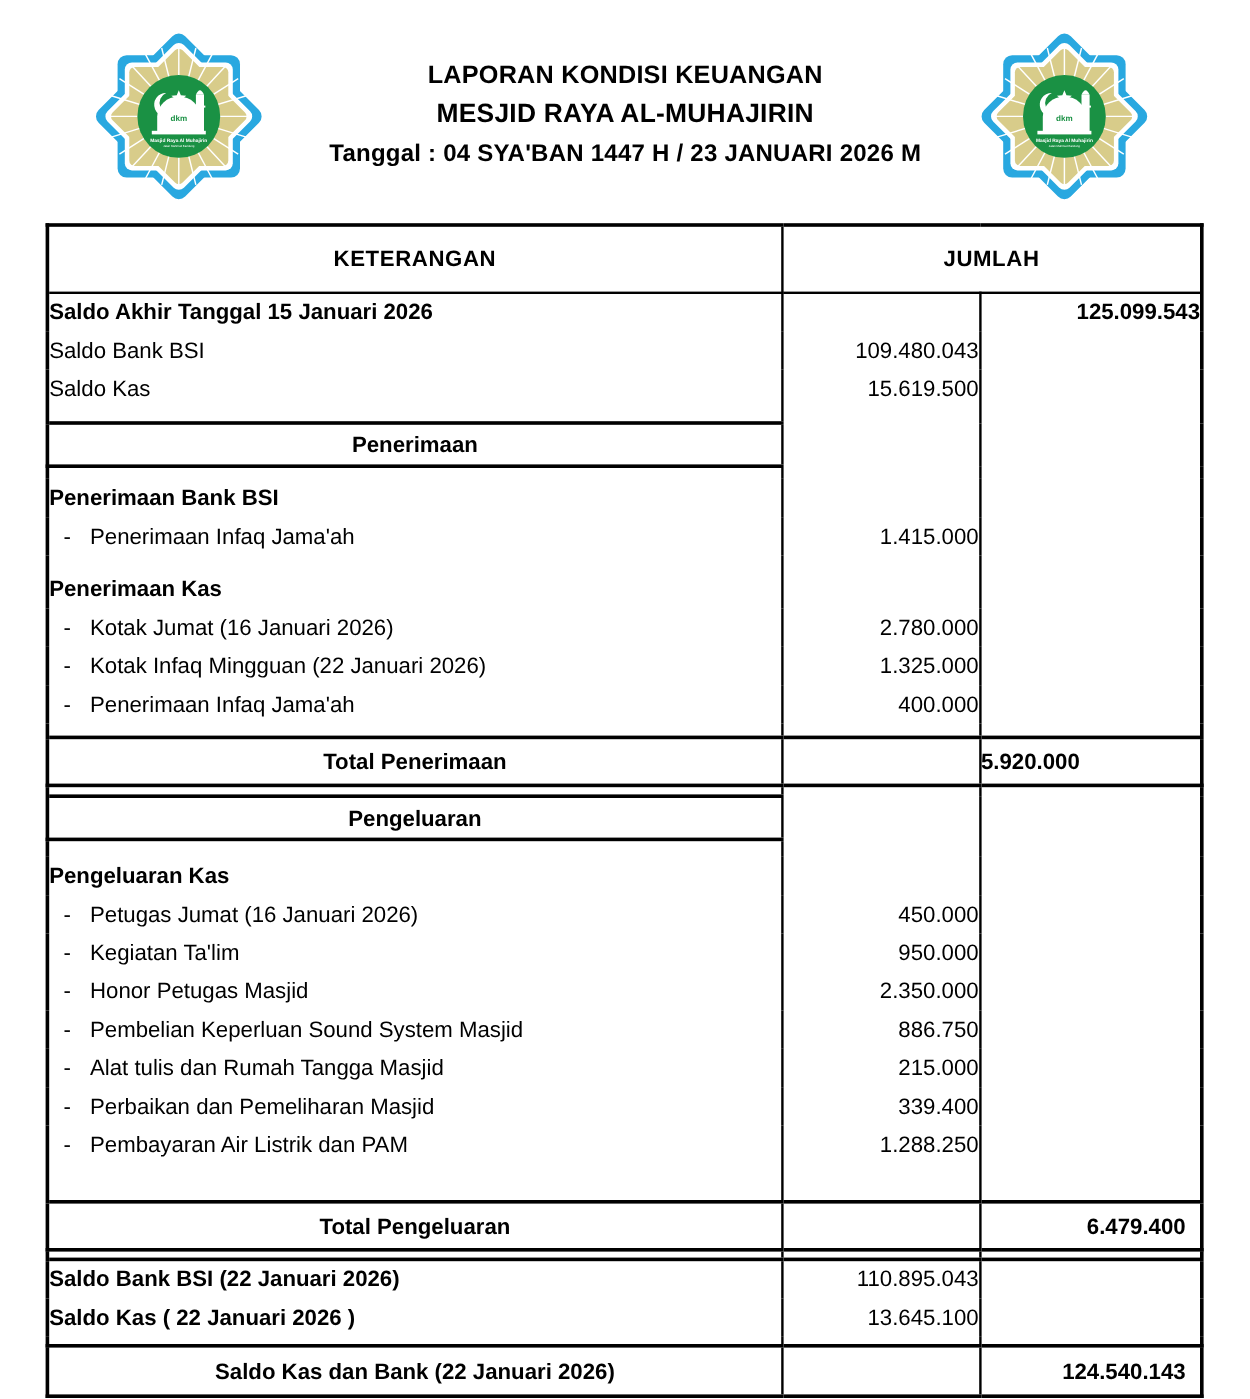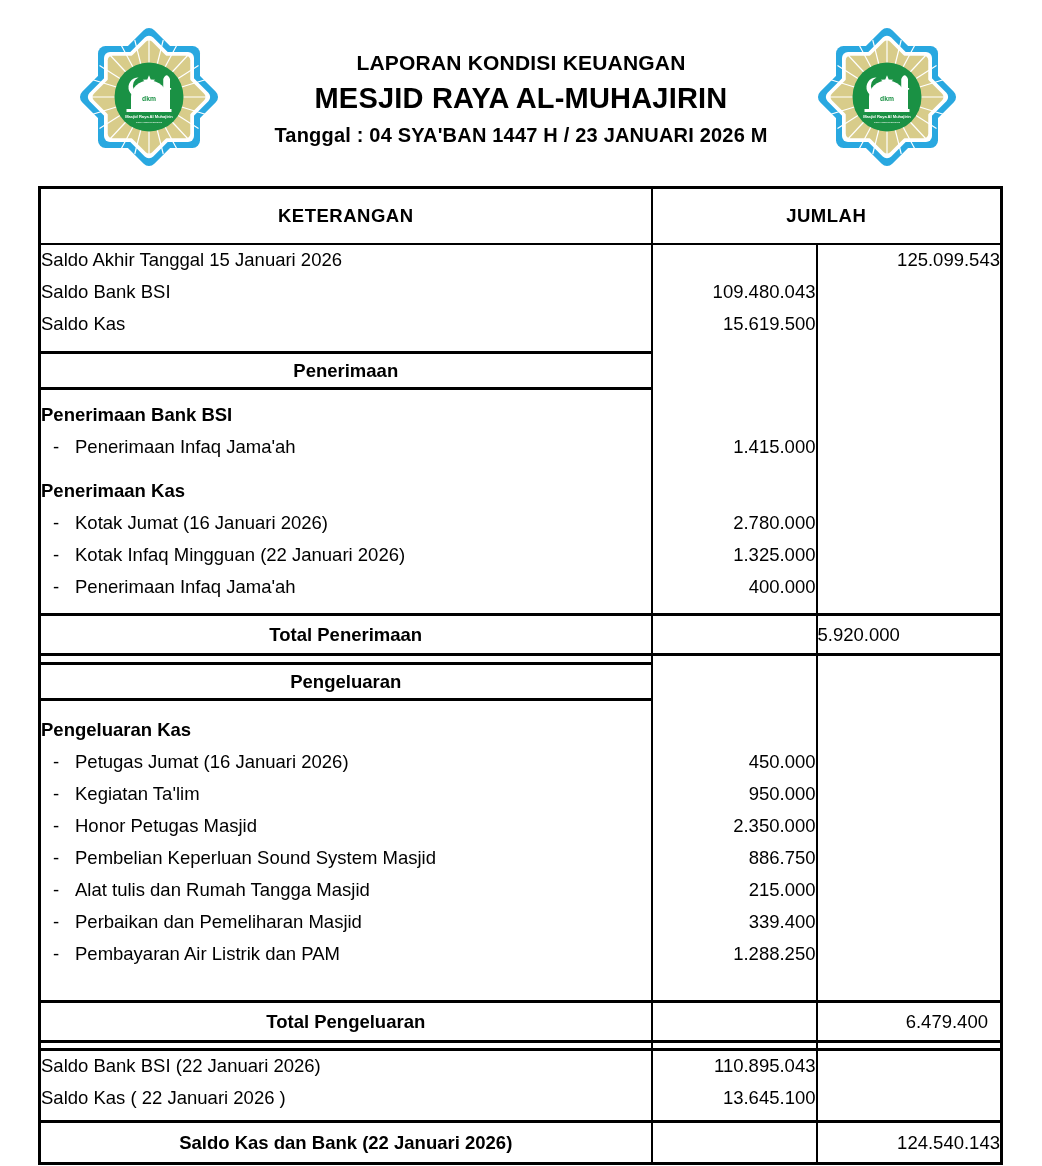--- a/index.html
+++ b/index.html
@@ -32,21 +32,21 @@
     position: absolute;
     left: 0; right: 0; top: 52px;
     text-align: center;
     line-height: 1.0;
   }
   .title-1 {
     font-size: 21px; font-weight: bold; letter-spacing: .2px;
     margin-bottom: 11px;
   }
   .title-2 {
-    font-size: 29px; font-weight: bold; letter-spacing: .2px;
+    font-size: 22px; font-weight: bold; letter-spacing: .2px;
     margin-bottom: 12px;
   }
   .title-3 {
     font-size: 20px; font-weight: bold; letter-spacing: .2px;
   }
 
   
   .table-wrap {
     position: absolute;
     left: 38px;
@@ -98,21 +98,21 @@
   .hdr-cell {
     text-align: center;
     font-weight: bold;
     font-size: 19.5px;
     letter-spacing: .5px;
     height: 56px;
   }
 
   .row-h { height: 32px; }
 
-  .bold { font-weight: normal; }
+  .bold { font-weight: bold; }
   .underline-txt {
     font-weight: bold;
     text-underline-offset: 3px;
   }
   .ind-1  { padding-left: 46px; }
   .ind-2  { padding-left: 46px; }
 
   .bullet-line { display: flex; align-items: baseline; }
   .bullet {
     width: 34px;
@@ -561,20 +561,20 @@
 
         <tr style="height:8px">
           <td class="cell-ket bb"></td>
           <td class="cell-sub bb"></td>
           <td class="cell-tot bb"></td>
         </tr>
 
         <tr>
           <td class="tot-label bb bl brn" style="height:42px">Saldo Kas dan Bank (22 Januari 2026)</td>
           <td class="bb brn"></td>
-          <td class="bb br bold" style="text-align:right;padding-right:0">124.540.143</td>
+          <td class="bb br bold" style="text-align:right;padding-right:12px">124.540.143</td>
         </tr>
 
       </tbody>
     </table>
   </div>
 
 </div>
 
 </body></html>

